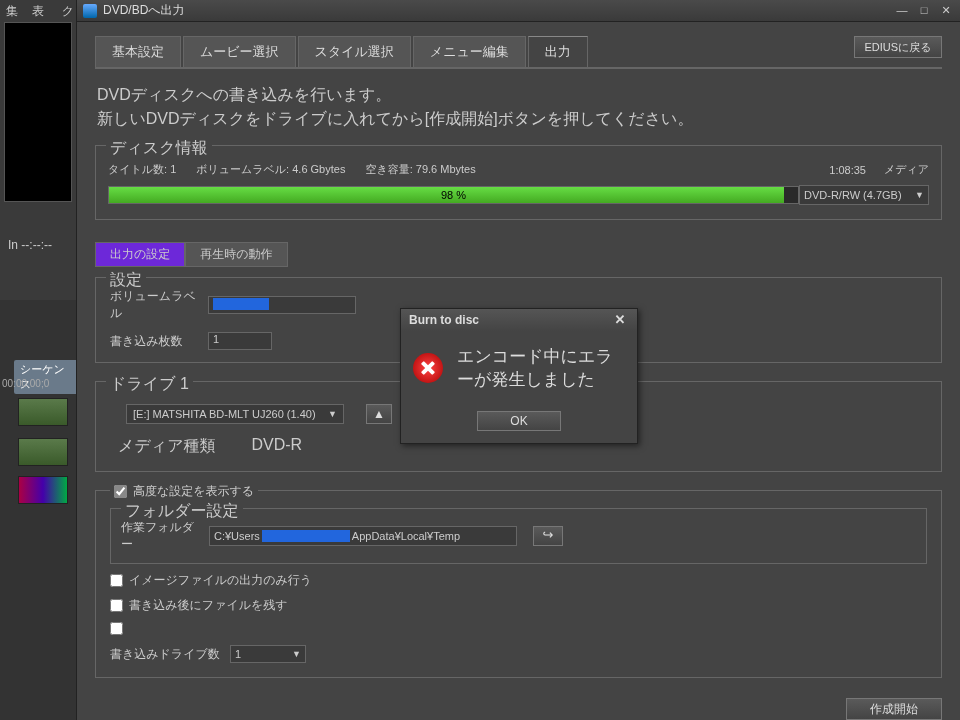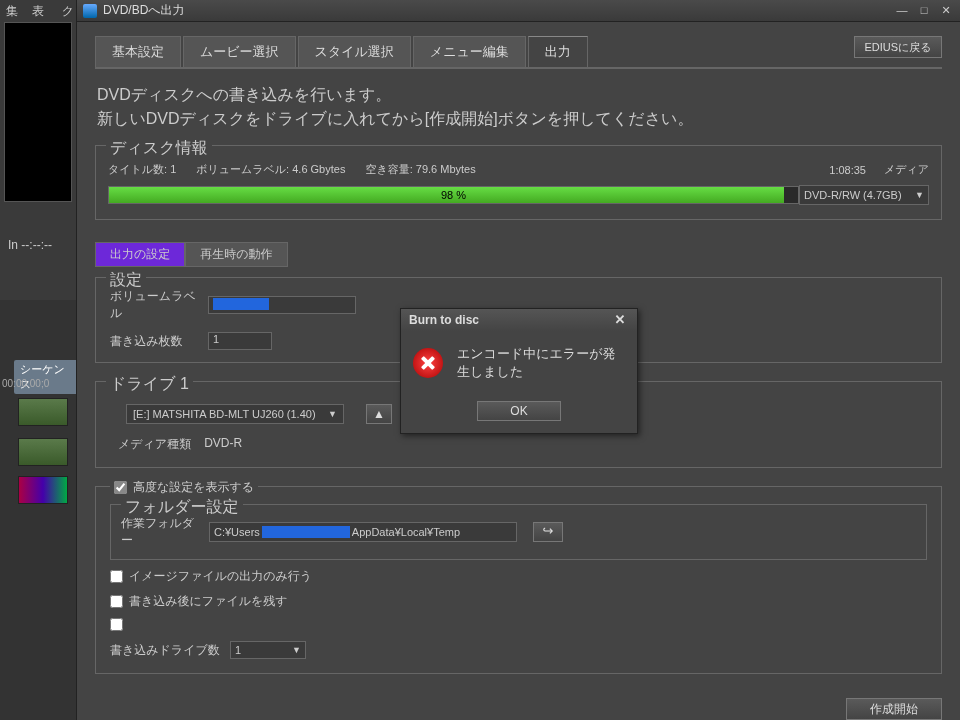--- a/index.html
+++ b/index.html
@@ -51,21 +51,21 @@
 .form-row label { width: 88px; }
 .text-input { height: 18px; background: #3a3a3a; border: 1px solid #666; color: #ccc; padding: 0 4px; font-size: 11px; }
 .text-input.vol { width: 148px; }
 .text-input.vol .redact { display:inline-block; width:56px; height:12px; background:#2266dd; vertical-align:middle; }
 .text-input.num { width: 64px; }
 
 .drive-box { border: 1px solid #666; padding: 0 14px 14px 14px; margin-top: 18px; position: relative; }
 .drive-sel { width: 218px; height: 20px; background: #3a3a3a; border: 1px solid #666; color: #ccc; font-size: 11px; padding: 0 6px; display: flex; align-items: center; justify-content: space-between; cursor: pointer; }
 .eject-btn { width: 26px; height: 20px; background: linear-gradient(#5a5a5a,#444); border: 1px solid #777; color: #ddd; font-size: 12px; text-align: center; line-height: 18px; cursor: pointer; margin-left: 6px; }
 .drive-row1 { display: flex; align-items: center; margin-top: 22px; gap: 16px; margin-left: 16px; }
-.media-type { display: flex; gap: 13px; margin-top: 12px; font-size: 12px; padding-left: 8px; }
+.media-type { display: flex; gap: 36px; margin-top: 12px; font-size: 16px; padding-left: 8px; }
 
 .adv-box { border: 1px solid #666; padding: 0 14px 14px 14px; margin-top: 18px; position: relative; }
 .chk { display: flex; align-items: center; gap: 6px; font-size: 12px; margin-top: 8px; }
 .chk input { width: 13px; height: 13px; accent-color: #888; }
 .folder-box { border: 1px solid #666; padding: 0 10px 10px 10px; margin-top: 8px; position: relative; }
 .path-input { width: 308px; height: 20px; background: #3a3a3a; border: 1px solid #666; color: #ccc; font-size: 11px; padding: 0 4px; display: flex; align-items: center; }
 .path-input .redact { display:inline-block; width:88px; height:12px; background:#2266dd; margin:0 2px; }
 .browse-btn { width: 30px; height: 20px; background: linear-gradient(#5a5a5a,#444); border: 1px solid #777; color: #ddd; text-align: center; line-height: 16px; cursor: pointer; margin-left: 6px; font-size: 13px; }
 .drives-num { width: 76px; height: 18px; background: #3a3a3a; border: 1px solid #666; color: #ccc; font-size: 11px; padding: 0 4px; display: flex; align-items: center; justify-content: space-between; cursor: pointer; }
 
@@ -73,21 +73,21 @@
 .start-btn { width: 96px; height: 22px; background: linear-gradient(#5a5a5a,#444); border: 1px solid #777; color: #ddd; font-size: 12px; text-align: center; line-height: 20px; cursor: pointer; }
 
 .dialog { position: absolute; left: 400px; top: 308px; width: 238px; background: #444; border: 1px solid #222; box-shadow: 2px 2px 6px rgba(0,0,0,0.5); }
 .dlg-title { height: 22px; background: linear-gradient(#555,#444); display: flex; align-items: center; padding: 0 8px; color: #ddd; font-weight: bold; font-size: 12px; }
 .dlg-close { margin-left: auto; width: 18px; height: 16px; color: #ddd; text-align: center; cursor: pointer; font-size: 13px; }
 .dlg-body { display: flex; align-items: center; padding: 14px 12px; gap: 14px; }
 .err-icon { width: 30px; height: 30px; border-radius: 50%; background: radial-gradient(#f44,#a00); position: relative; flex-shrink: 0; }
 .err-icon::before, .err-icon::after { content:''; position:absolute; left:7px; top:13px; width:16px; height:4px; background:#fff; border-radius:1px; }
 .err-icon::before { transform: rotate(45deg); }
 .err-icon::after { transform: rotate(-45deg); }
-.dlg-msg { font-size: 13px; color: #ddd; }
+.dlg-msg { font-size: 17px; color: #ddd; }
 .dlg-foot { text-align: center; padding: 6px 0 12px 0; }
 .ok-btn { width: 84px; height: 20px; background: linear-gradient(#5a5a5a,#444); border: 1px solid #777; color: #ddd; font-size: 12px; text-align: center; line-height: 18px; cursor: pointer; display: inline-block; }
 .tri { font-size: 9px; }
 </style>
 </head>
 <body>
 
 <div class="bg-panel">
   <div class="bg-menu">
     <span>集</span>

